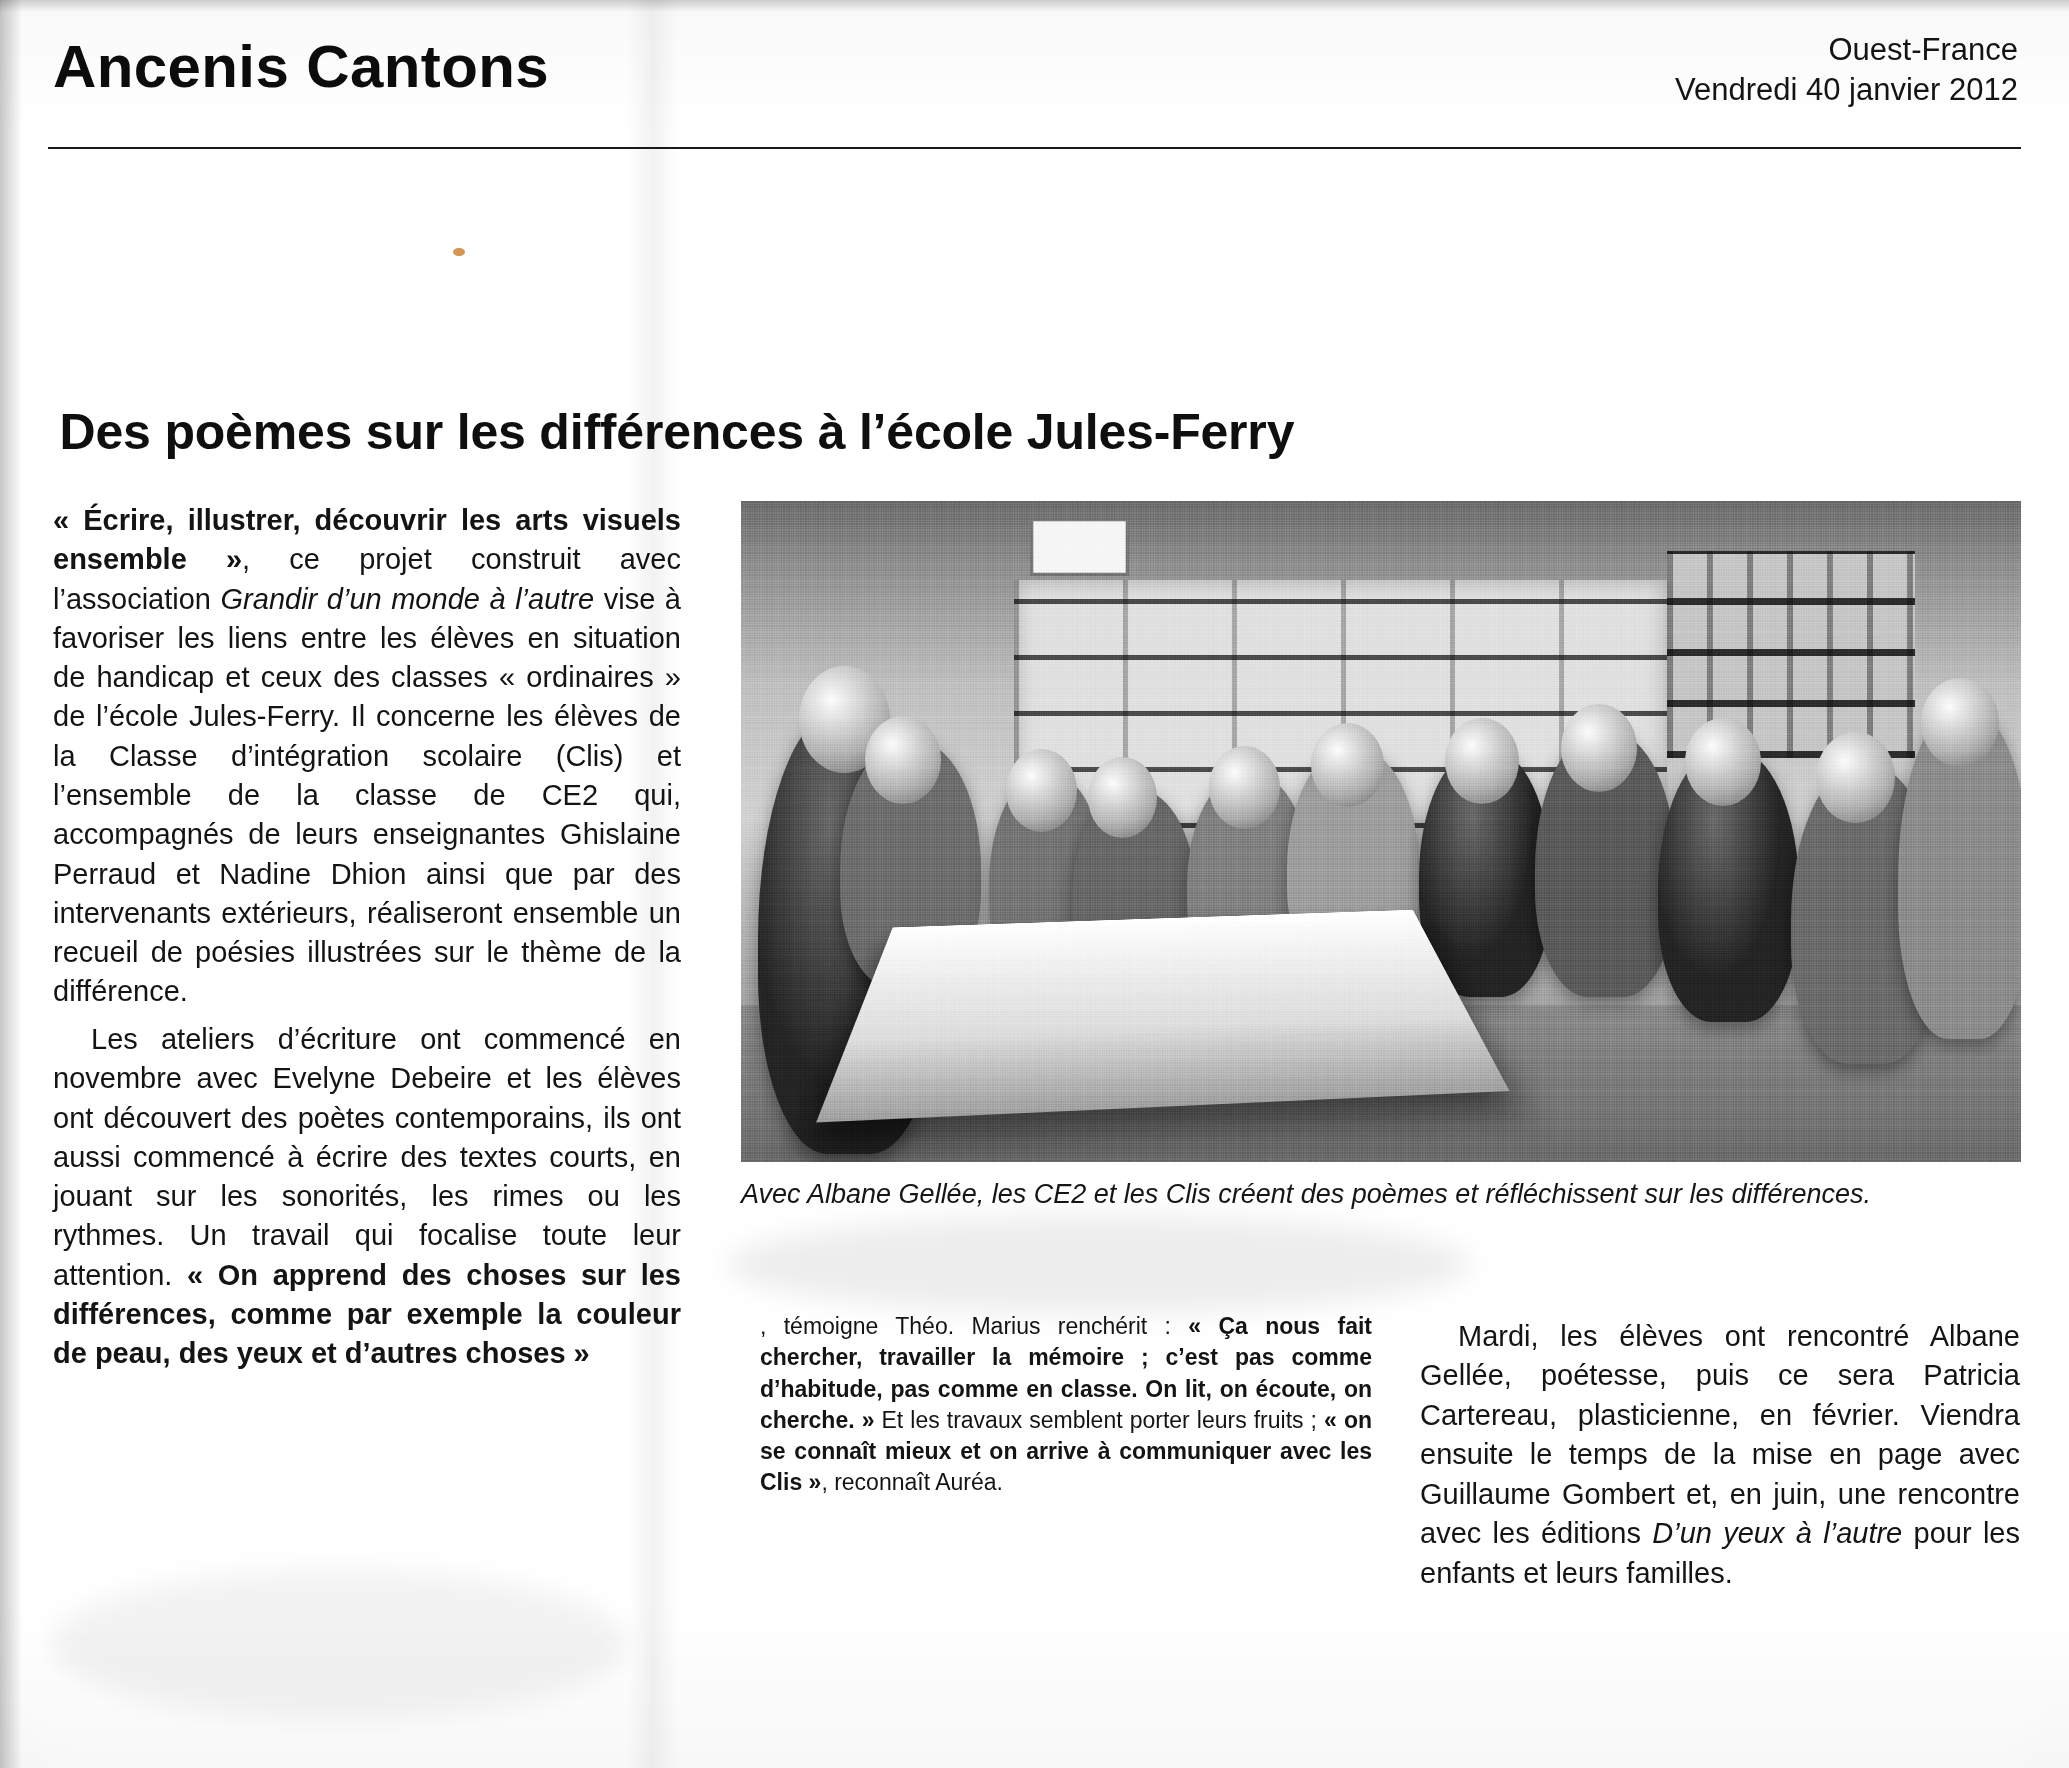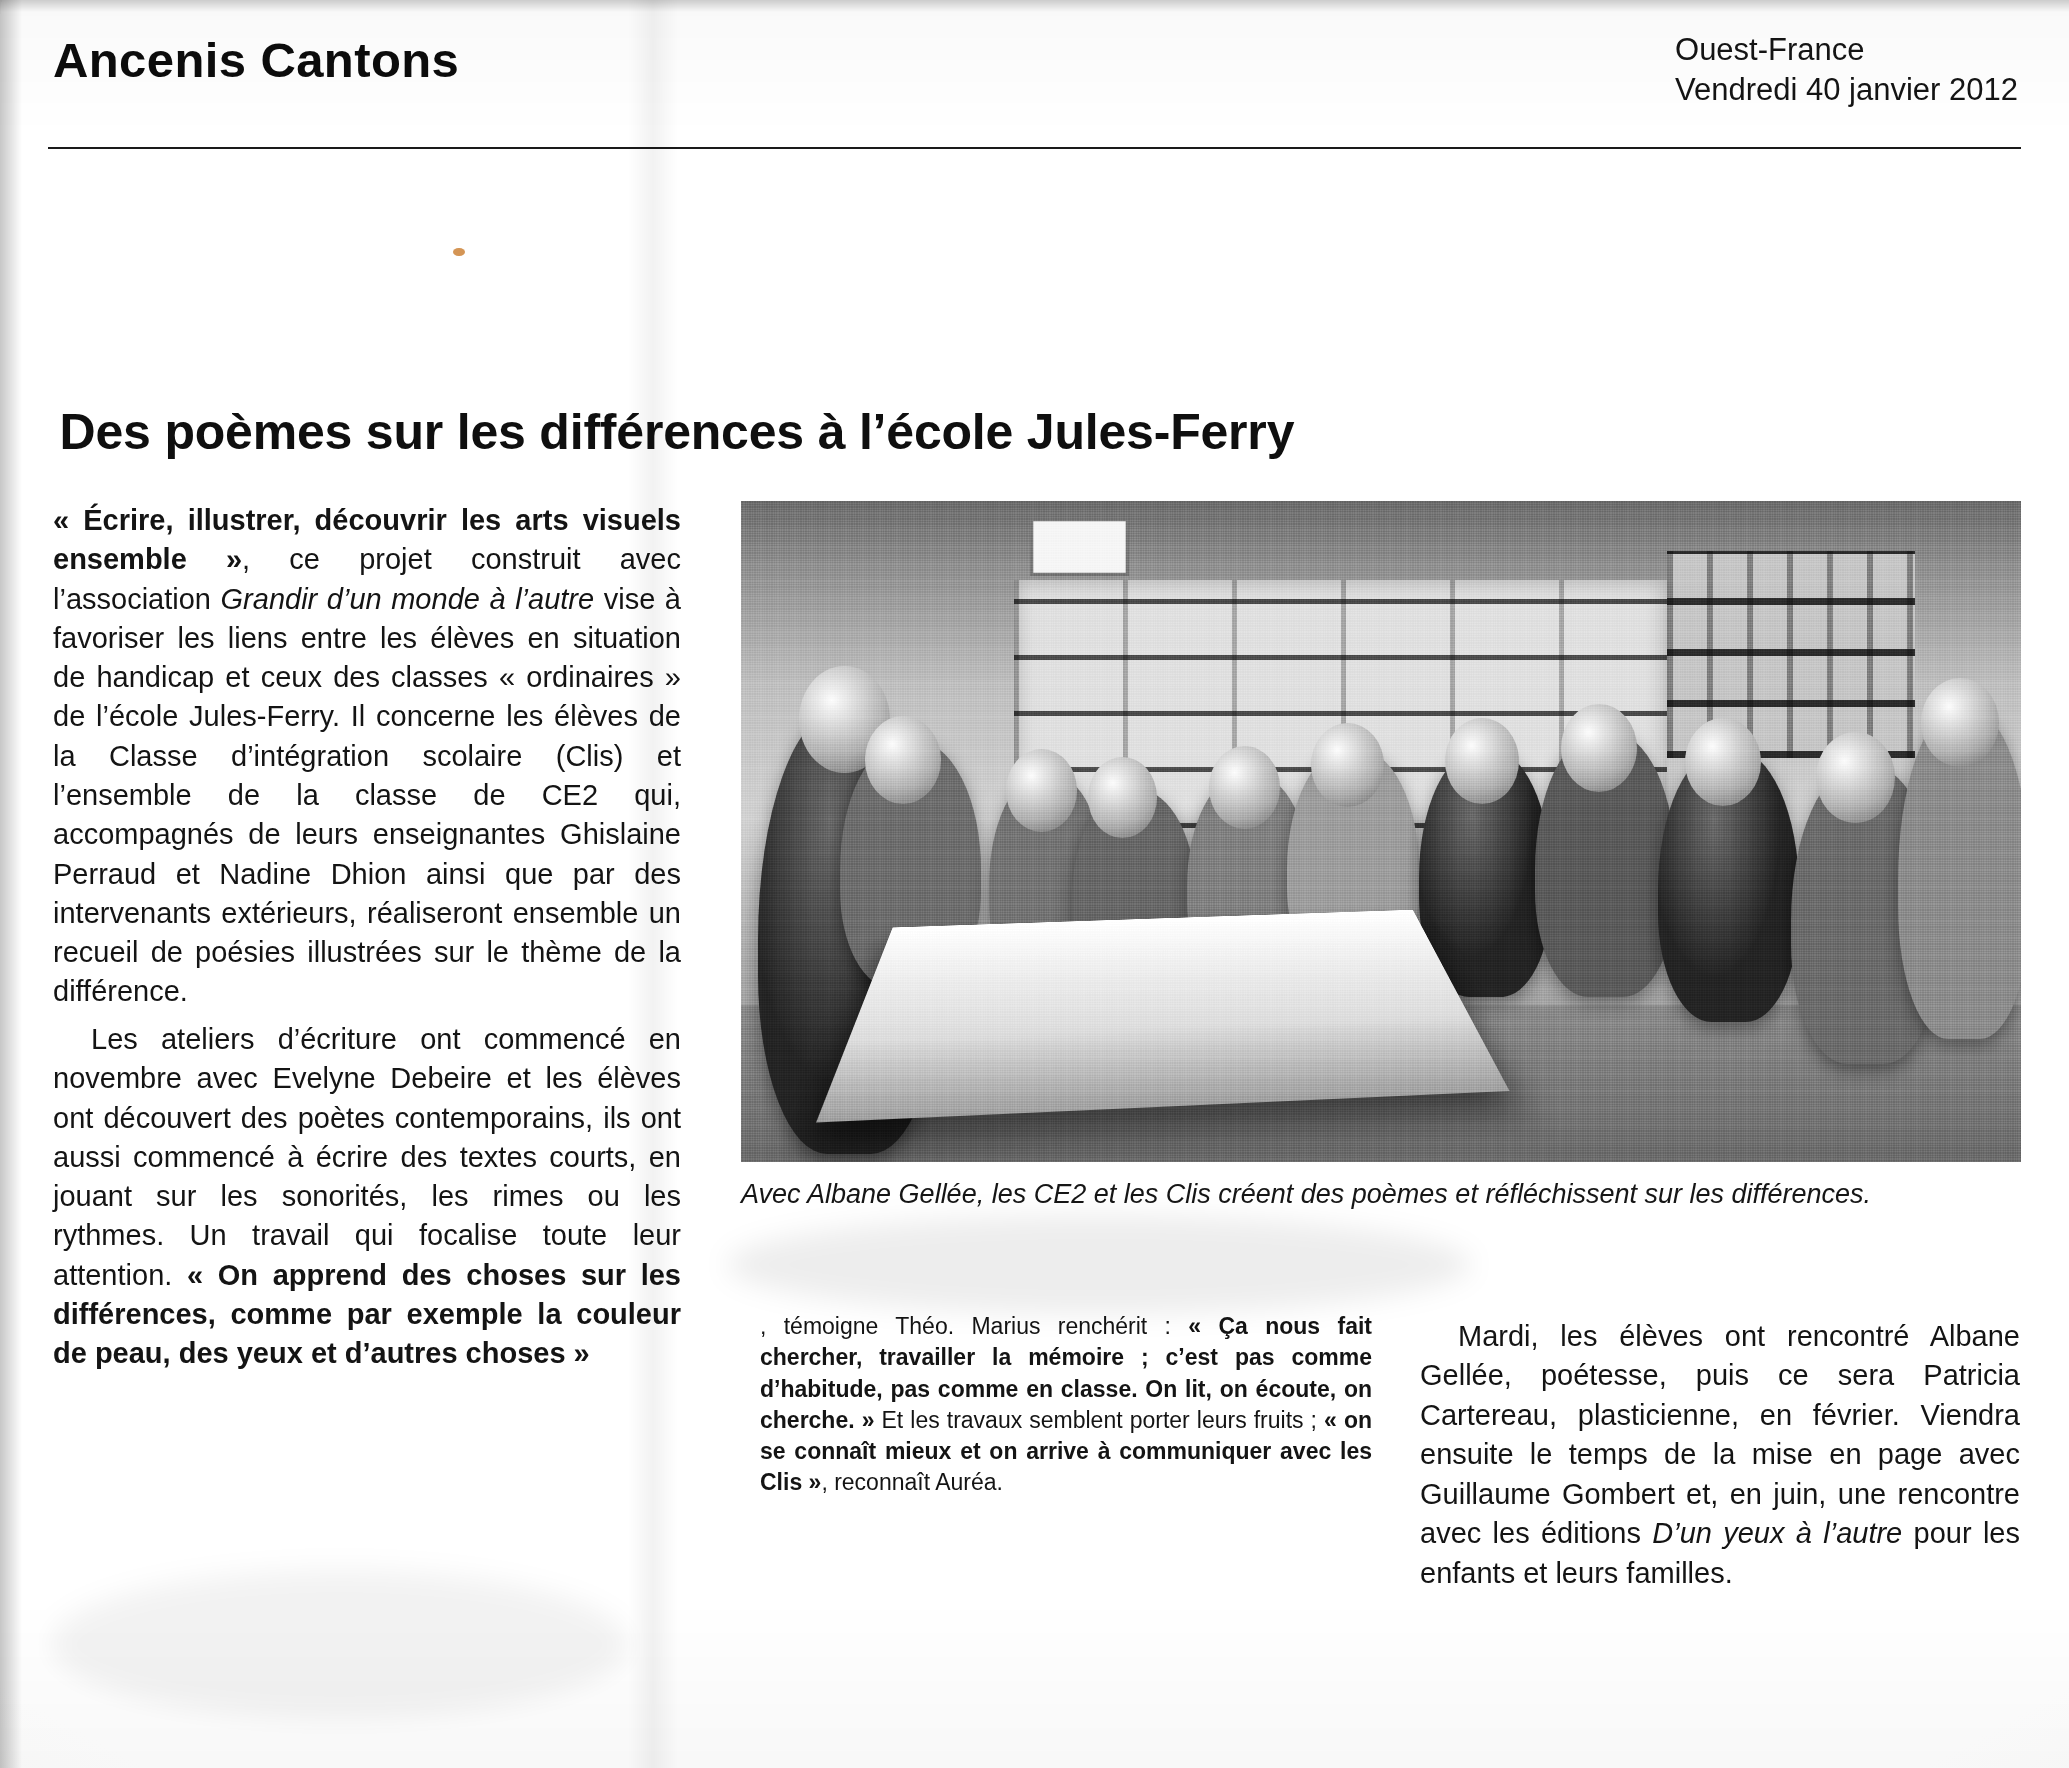--- a/index.html
+++ b/index.html
@@ -55,30 +55,31 @@
 
   
   .masthead {
     position: relative;
     height: 124px;
   }
   .masthead-title {
     position: absolute;
     left: 5px;
     top: 16.5px;
-    font-size: 49px;
+    font-size: 60px;
     font-weight: bold;
     letter-spacing: 0.4px;
     font-family: "Liberation Sans", sans-serif;
     color: #0d0d0d;
   }
   .masthead-meta {
     position: absolute;
     right: 5px;
     top: 15px;
+    text-align: right;
     font-size: 31px;
     line-height: 1.28;
     color: #151515;
   }
   .rule {
     position: absolute;
     left: 0;
     right: 1.7px;
     top: 132px;
     height: 1.7px;

